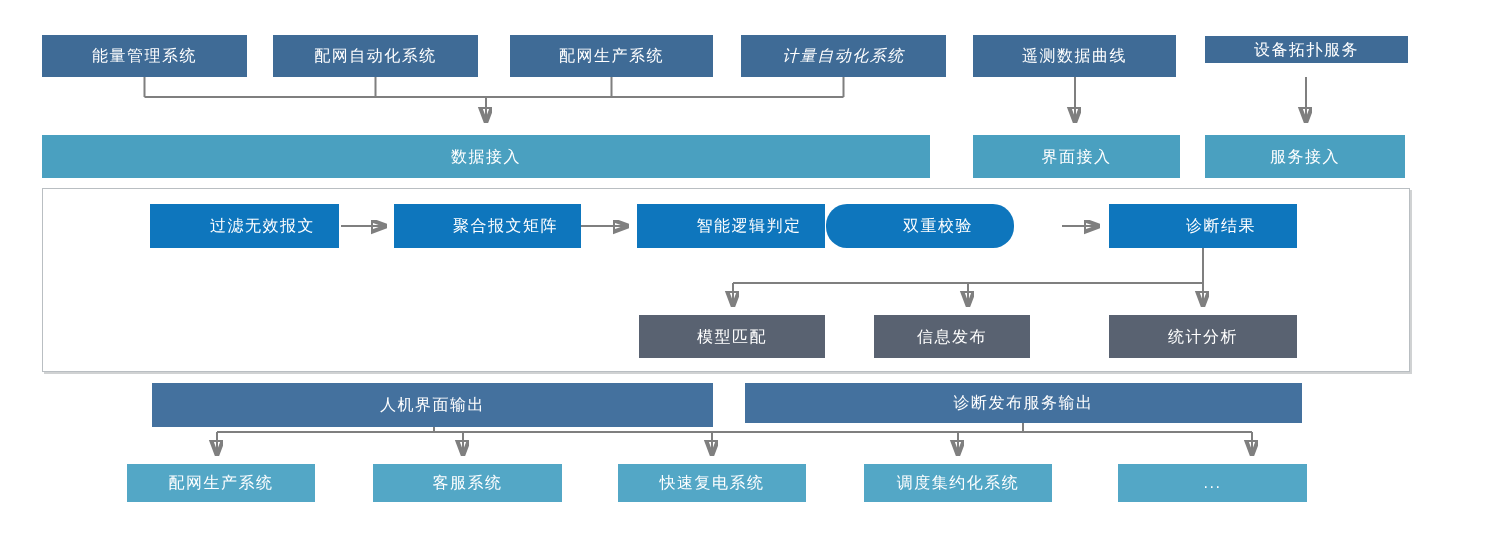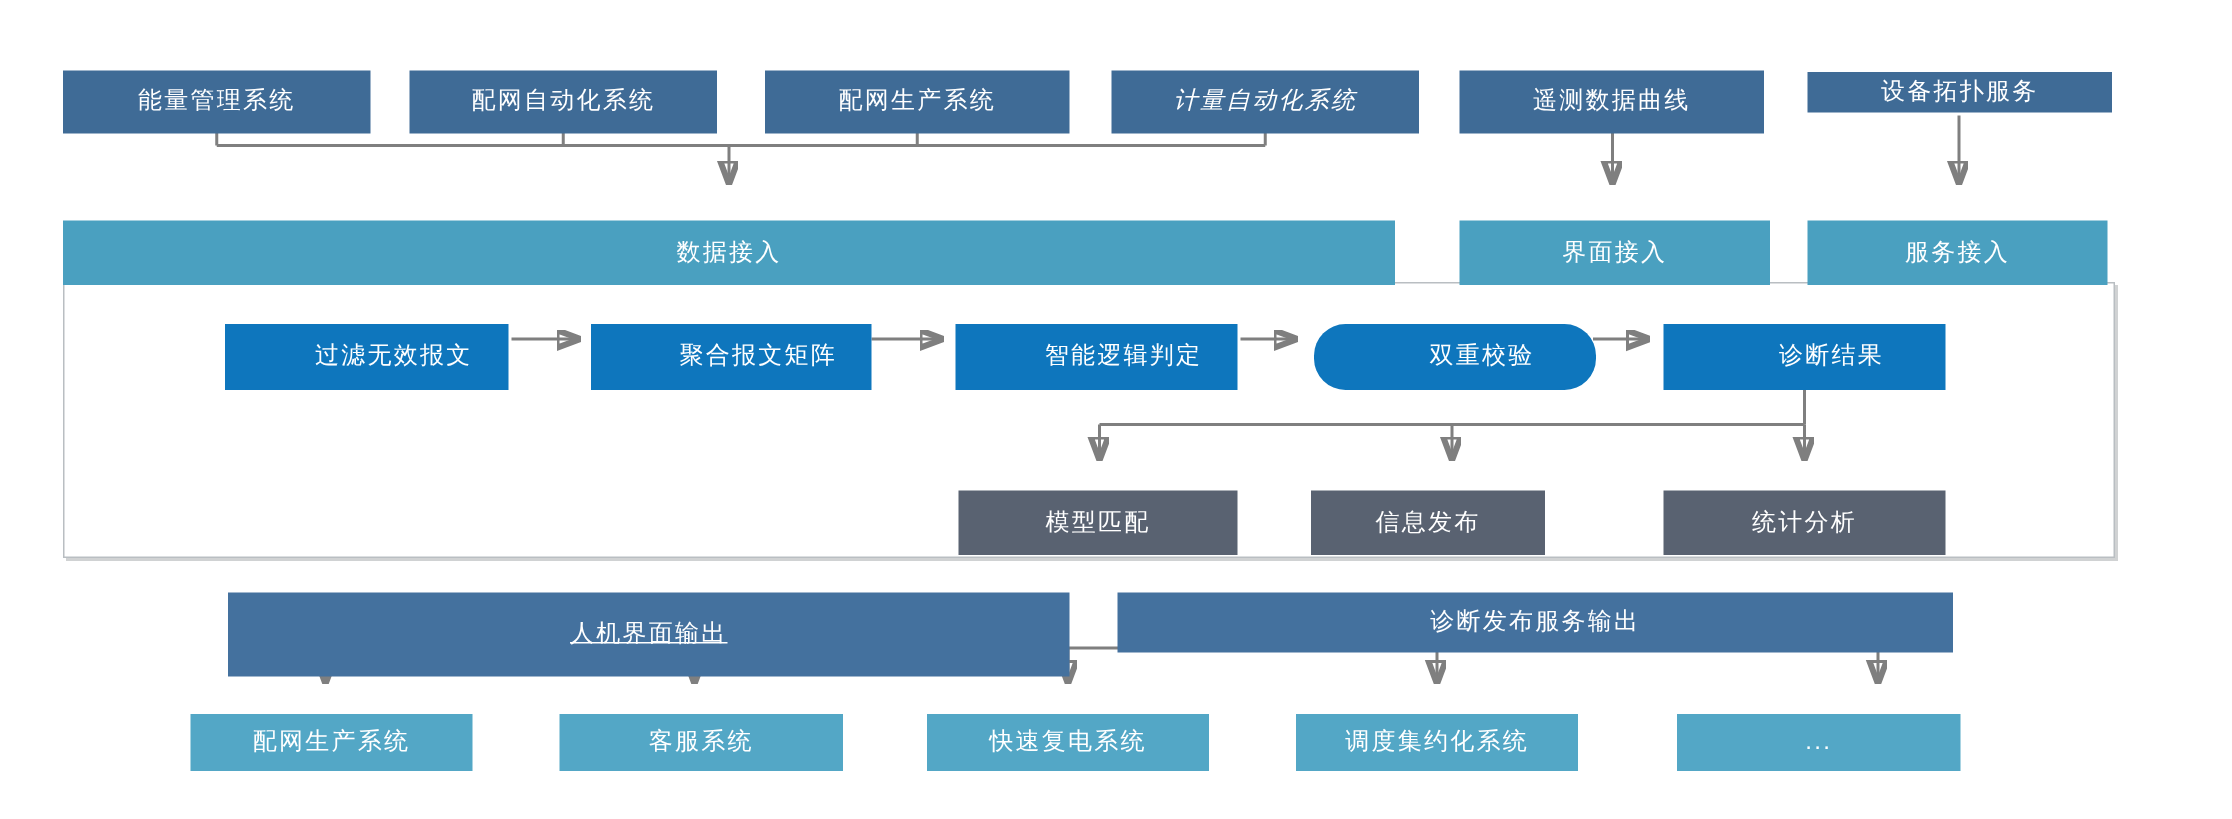--- a/index.html
+++ b/index.html
@@ -3,21 +3,21 @@
 <meta charset="utf-8">
 <style>
   html,body{margin:0;padding:0;background:#ffffff;}
   .canvas{
     position:relative;width:1488px;height:546px;background:#ffffff;overflow:hidden;
     font-family:"Liberation Sans","DejaVu Sans",sans-serif;
   }
   .node{
     position:absolute;display:flex;align-items:center;justify-content:center;
     color:var(--text,#fff);font-size:16px;letter-spacing:1.5px;line-height:1;
-    box-sizing:border-box;white-space:nowrap;margin-top:12px;
+    box-sizing:border-box;white-space:nowrap;
   }
   .src{background:var(--source-box,#3f6b96);}
   .access{background:var(--access-bar,#4aa0c0);}
   .flow{background:var(--flow-box,#0e76bd);padding-left:36px;}
   .result{background:var(--result-box,#596271);}
   .outbar{background:var(--output-bar,#44719e);}
   .target{background:var(--target-box,#53a7c6);}
   .panel{
     position:absolute;left:42px;top:188px;width:1368px;height:184px;
     background:#ffffff;border:1px solid var(--panel-border,#b9bec2);
@@ -71,28 +71,28 @@
   <div class="node src" style="left:973px;top:35px;width:203px;height:42px;">遥测数据曲线</div>
   <div class="node src" style="left:1205px;top:36px;width:203px;height:27px;">设备拓扑服务</div>
 
   <div class="node access" style="left:42px;top:135px;width:888px;height:43px;">数据接入</div>
   <div class="node access" style="left:973px;top:135px;width:207px;height:43px;">界面接入</div>
   <div class="node access" style="left:1205px;top:135px;width:200px;height:43px;">服务接入</div>
 
   <div class="node flow" style="left:150px;top:204px;width:189px;height:44px;">过滤无效报文</div>
   <div class="node flow" style="left:394px;top:204px;width:187px;height:44px;">聚合报文矩阵</div>
   <div class="node flow" style="left:637px;top:204px;width:188px;height:44px;">智能逻辑判定</div>
-  <div class="node flow" style="left:876px;top:204px;width:188px;height:44px;border-radius:21px;">双重校验</div>
+  <div class="node flow" style="left:826px;top:204px;width:188px;height:44px;border-radius:21px;">双重校验</div>
   <div class="node flow" style="left:1109px;top:204px;width:188px;height:44px;">诊断结果</div>
 
   <div class="node result" style="left:639px;top:315px;width:186px;height:43px;">模型匹配</div>
   <div class="node result" style="left:874px;top:315px;width:156px;height:43px;">信息发布</div>
   <div class="node result" style="left:1109px;top:315px;width:188px;height:43px;">统计分析</div>
 
-  <div class="node outbar" style="left:152px;top:383px;width:561px;height:56px;text-decoration:underline;">人机界面输出</div>
+  <div class="node outbar" style="left:152px;top:383px;width:561px;height:44px;">人机界面输出</div>
   <div class="node outbar" style="left:745px;top:383px;width:557px;height:40px;">诊断发布服务输出</div>
 
   <div class="node target" style="left:127px;top:464px;width:188px;height:38px;">配网生产系统</div>
   <div class="node target" style="left:373px;top:464px;width:189px;height:38px;">客服系统</div>
   <div class="node target" style="left:618px;top:464px;width:188px;height:38px;">快速复电系统</div>
   <div class="node target" style="left:864px;top:464px;width:188px;height:38px;">调度集约化系统</div>
   <div class="node target" style="left:1118px;top:464px;width:189px;height:38px;">...</div>
 
 </div>
 

